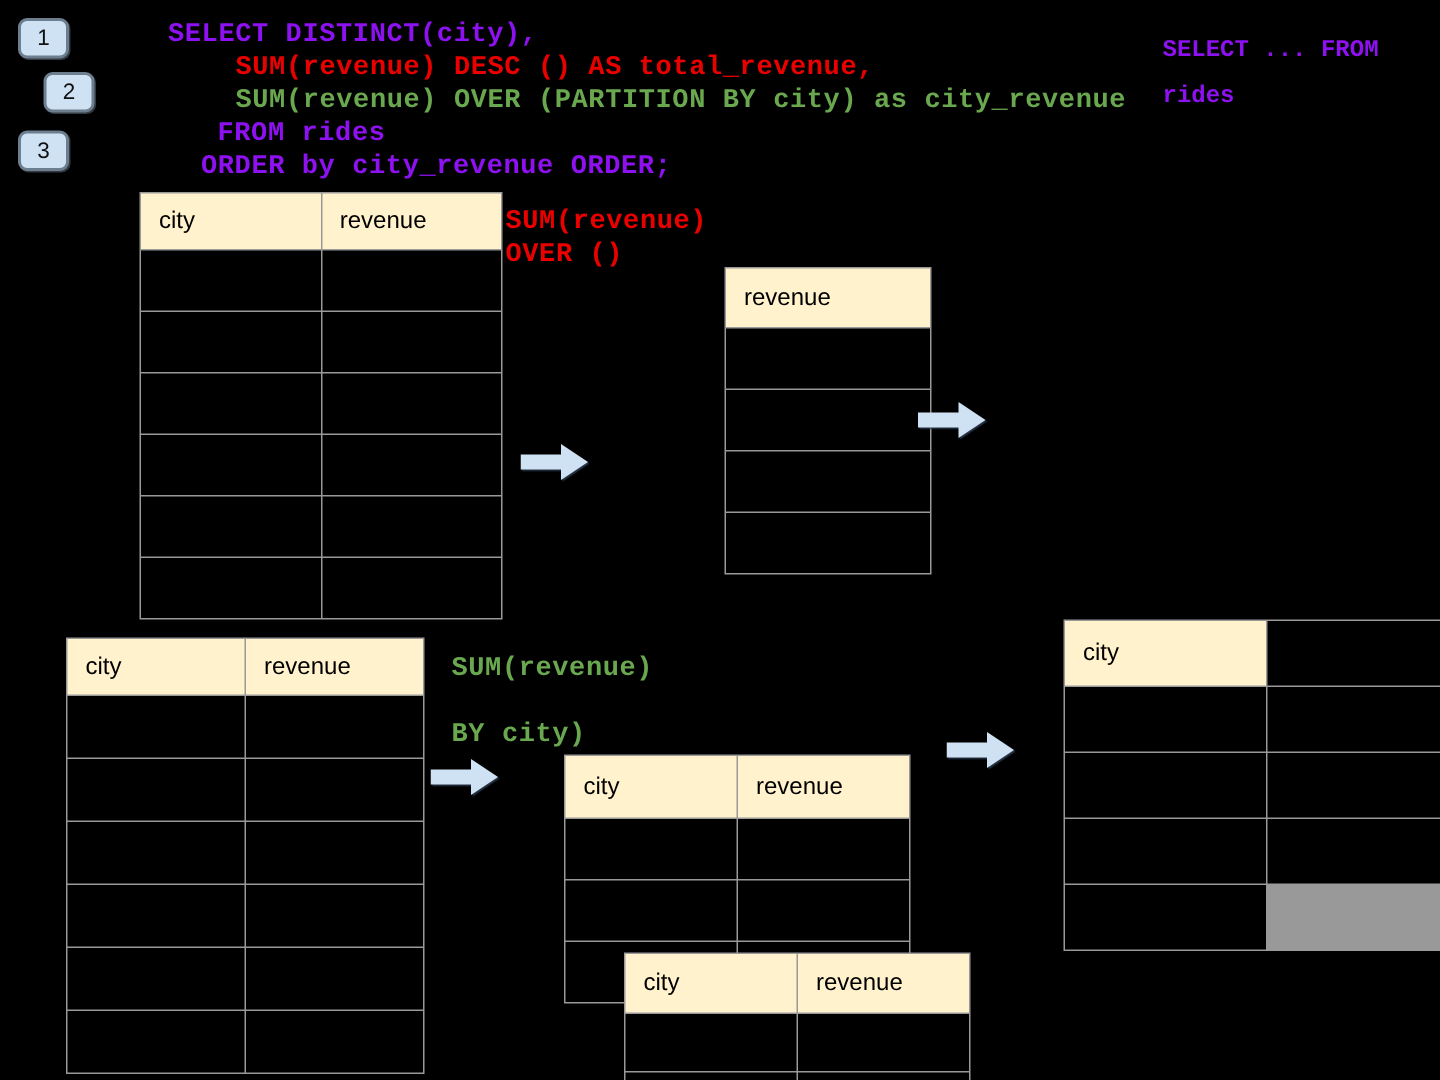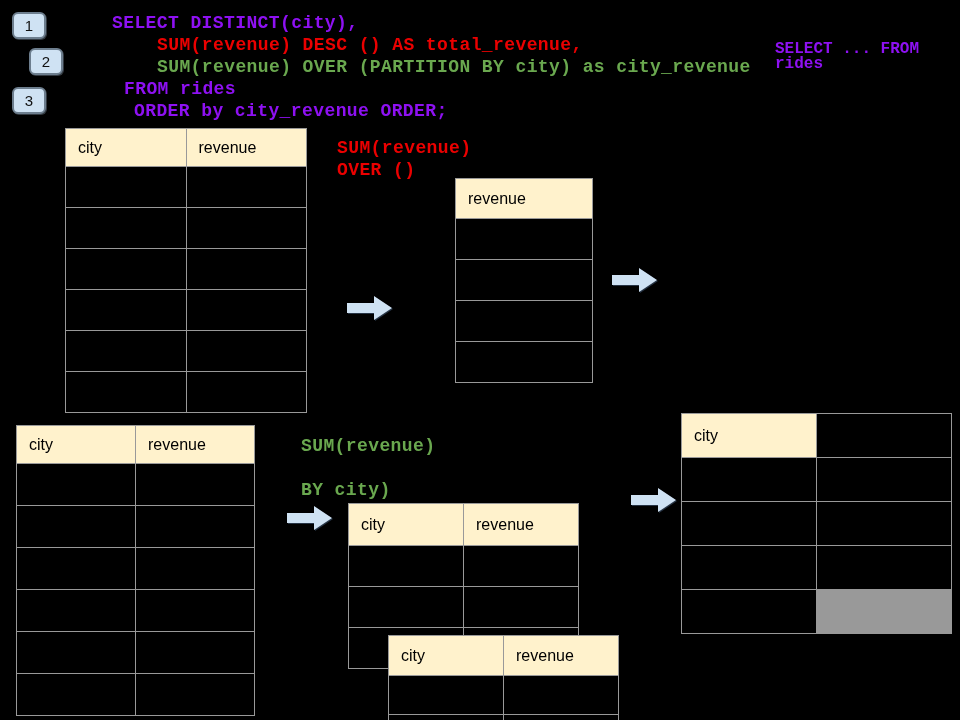--- a/index.html
+++ b/index.html
@@ -16,40 +16,41 @@
     margin-left:24px;
   }
   .code-lg { font-size:18px; line-height:22px; letter-spacing:0.4px; }
   .code-sm { font-size:16px; line-height:19px; }
   .c-purple { color:var(--purple); }
   .c-red    { color:var(--red); }
   .c-green  { color:var(--green); }
 
   
   #sql-1{left:88px;top:12px}  #sql-2{left:133px;top:34px}
-  #sql-3{left:133px;top:56px} #sql-4{left:100px;top:78px}
+  #sql-3{left:133px;top:56px} #sql-4{left:121px;top:78px}
   #sql-5{left:110px;top:100px}
-  #note-1{left:751px;top:40px} #note-2{left:751px;top:55px}
+  #note-1{left:751px;top:24px} #note-2{left:751px;top:55px}
   #tot-1{left:313px;top:137px} #tot-2{left:313px;top:159px}
   #part-1{left:277px;top:435px} #part-2{left:277px;top:457px} #part-3{left:277px;top:479px}
 
   
   .badge {
     position:absolute; width:30px; height:23px;
     background:var(--badge-fill); border:2px solid #6d7e8e; border-radius:6px;
     box-shadow:1px 1px 0 #333a42;
     display:flex; align-items:center; justify-content:center;
     color:#111; font-size:15px;
   }
   #badge-1{left:12px;top:12px} #badge-2{left:29px;top:48px} #badge-3{left:12px;top:87px}
 
   
   .dtable {
     position:absolute; display:grid; gap:1px; padding:1px;
     background:var(--table-border);
+    margin-left:28px;
   }
   .dtable .td { background:#000; }
   .dtable .th {
     background:var(--header-fill); color:#000;
     display:flex; align-items:center; padding-left:12px;
     font-size:16px;
   }
   #t-source-top        { left:65px;  top:128px; width:240px; grid-template-columns:1fr 1fr; grid-template-rows:37px repeat(6,40px); }
   #t-total-result      { left:455px; top:178px; width:136px; grid-template-columns:1fr;     grid-template-rows:39px repeat(4,40px); }
   #t-source-bottom     { left:16px;  top:425px; width:237px; grid-template-columns:1fr 1fr; grid-template-rows:37px repeat(6,41px); }

